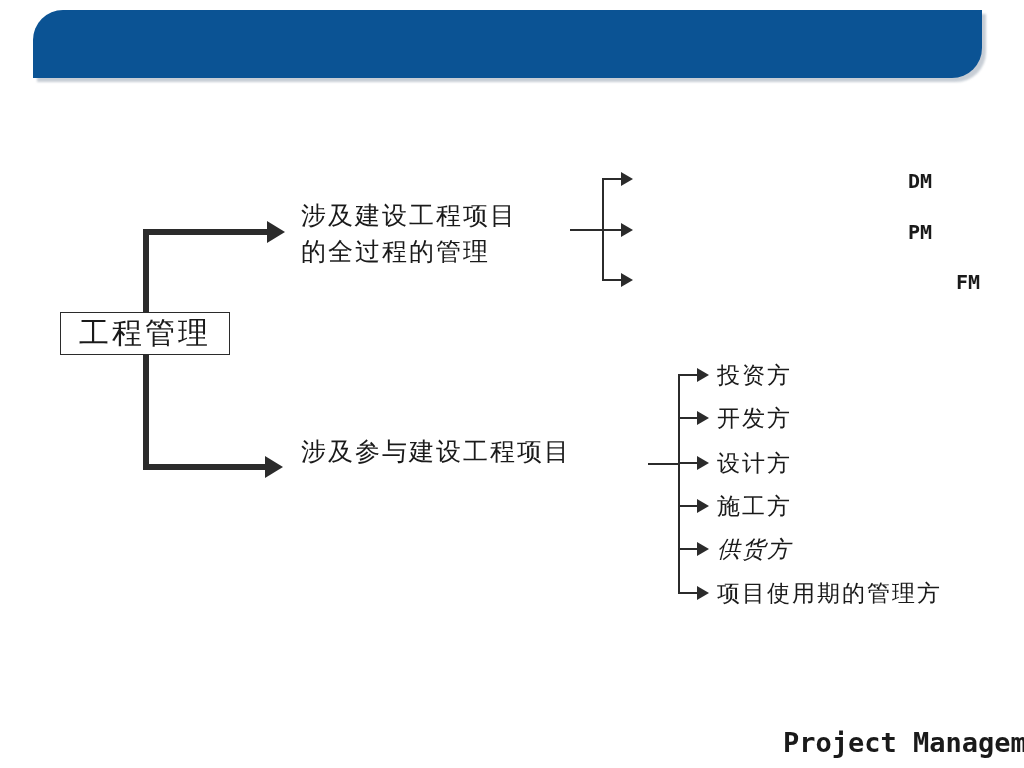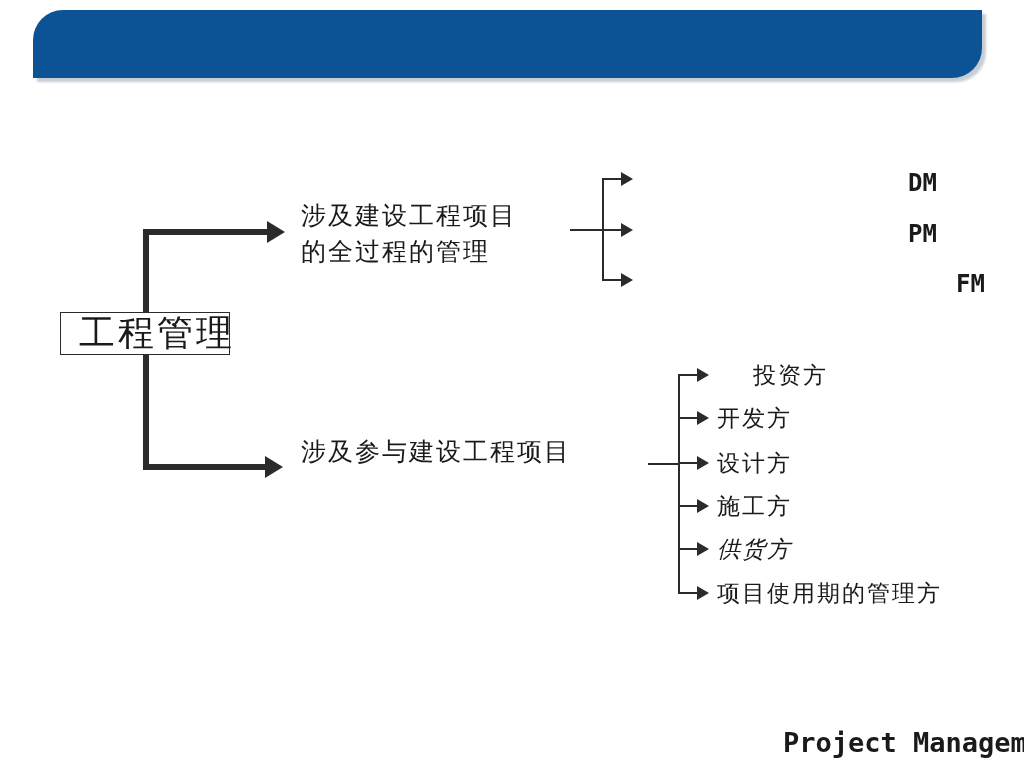--- a/index.html
+++ b/index.html
@@ -67,28 +67,28 @@
     top: 312px;
     width: 170px;
     height: 43px;
     border: 1px solid #2b2b2b;
     background: #ffffff;
     box-sizing: border-box;
     z-index: 5;
   }
   .root-box-label {
     position: absolute;
-    left: 12px;
+    left: 0;
     top: 0;
     width: 100%;
     height: 100%;
     display: flex;
     align-items: center;
     justify-content: center;
-    font-size: 36px;
+    font-size: 30px;
     letter-spacing: 3px;
   }
 
   
   .trunk {
     position: absolute;
     left: 143px;
     top: 229px;
     width: 6px;
     height: 241px;
@@ -146,21 +146,21 @@
   .leaf-label {
     position: absolute;
     font-size: 23px;
     line-height: 26px;
     letter-spacing: 2px;
     white-space: nowrap;
   }
   .leaf-code {
     position: absolute;
     font-family: "DejaVu Sans Mono", "Liberation Mono", monospace;
-    font-size: 24px;
+    font-size: 20px;
     font-weight: bold;
     color: #1a1a1a;
     letter-spacing: 0px;
     white-space: nowrap;
   }
 
   .footer-brand {
     position: absolute;
     left: 783px;
     top: 727px;
@@ -216,21 +216,21 @@
 
   <div class="group-text cjk" style="left:301px; top:434px;">
     <div>涉及参与建设工程项目</div>
   </div>
 
   <div class="thin-h" style="left:648px; top:463px; width:32px;"></div>
   <div class="thin-v" style="left:678px; top:374px; height:219px;"></div>
 
   <div class="thin-h" style="left:678px; top:374px; width:22px;"></div>
   <div class="thin-head" style="left:697px; top:368px;"></div>
-  <div class="leaf-label cjk" style="left:717px; top:362px;margin-left:36px;">投资方</div>
+  <div class="leaf-label cjk" style="left:717px; top:362px;">投资方</div>
 
   <div class="thin-h" style="left:678px; top:417px; width:22px;"></div>
   <div class="thin-head" style="left:697px; top:411px;"></div>
   <div class="leaf-label cjk" style="left:717px; top:405px;">开发方</div>
 
   <div class="thin-h" style="left:678px; top:462px; width:22px;"></div>
   <div class="thin-head" style="left:697px; top:456px;"></div>
   <div class="leaf-label cjk" style="left:717px; top:450px;">设计方</div>
 
   <div class="thin-h" style="left:678px; top:505px; width:22px;"></div>

